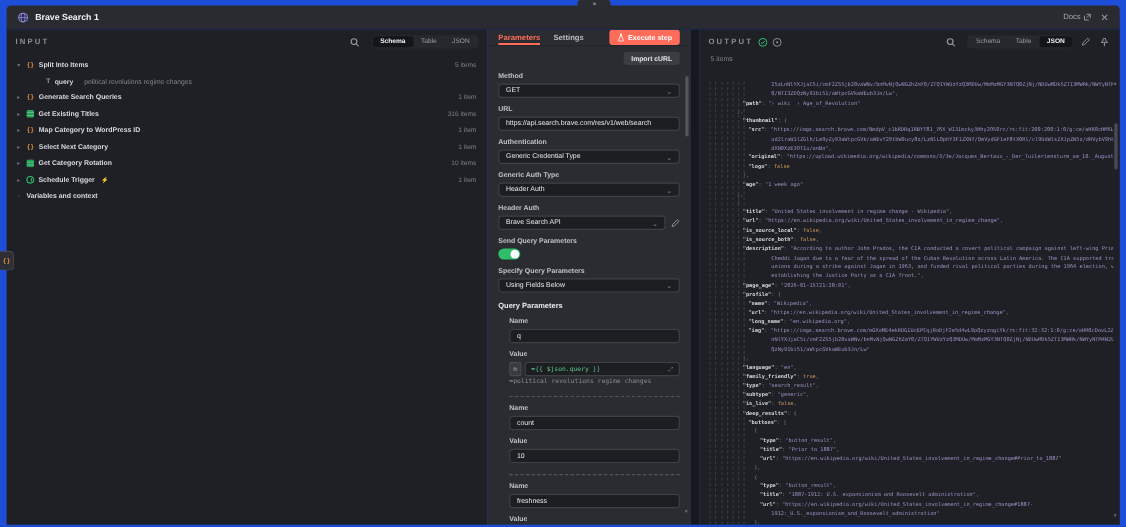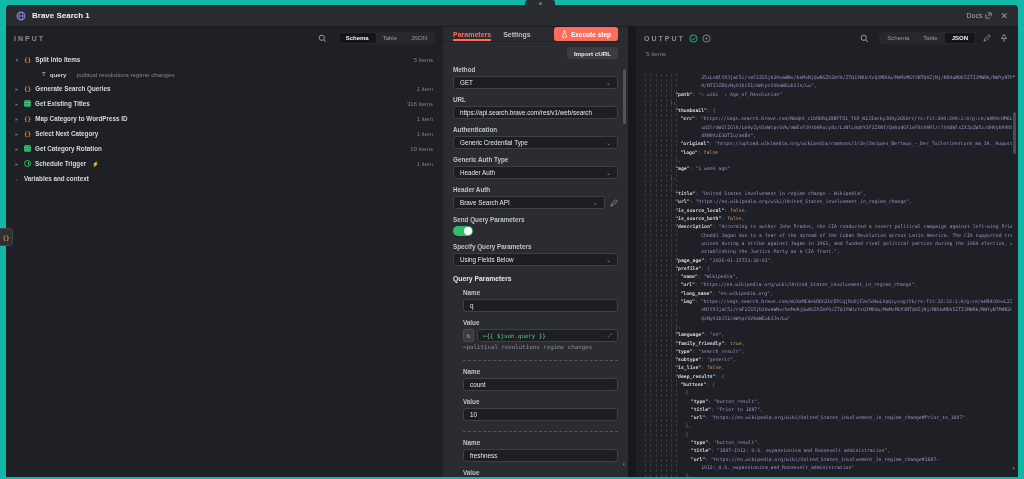--- a/index.html
+++ b/index.html
@@ -1,17 +1,17 @@
 <!DOCTYPE html>
 <html><head>
 <meta charset="utf-8">
 <style>
   html,body{margin:0;padding:0;background:#0c0d10;}
   *{box-sizing:border-box;}
-  .stage{position:relative;width:1024px;height:479px;background:#14b8a6;overflow:hidden;
+  .stage{position:relative;width:1024px;height:479px;background:#1d4ed8;overflow:hidden;
          font-family:"Liberation Sans",sans-serif;color:#dfe0e6;-webkit-user-select:none;}
   
   .titlebar{position:absolute;left:6px;top:5px;width:1012px;height:22px;background:#2a2b30;
             border-bottom:1px solid #1b1c20;display:flex;align-items:center;padding:0 10px;gap:6px;
             border-radius:4px 4px 0 0;}
   .node-title{font-size:8px;font-weight:700;color:#f0f1f4;}
   .tb-right{margin-left:auto;display:flex;align-items:center;gap:8px;color:#a9abb3;font-size:7px;}
   .docs{display:flex;align-items:center;gap:3px;cursor:pointer;}
   .close-x{font-size:9px;color:#9a9ca4;cursor:pointer;}
   

